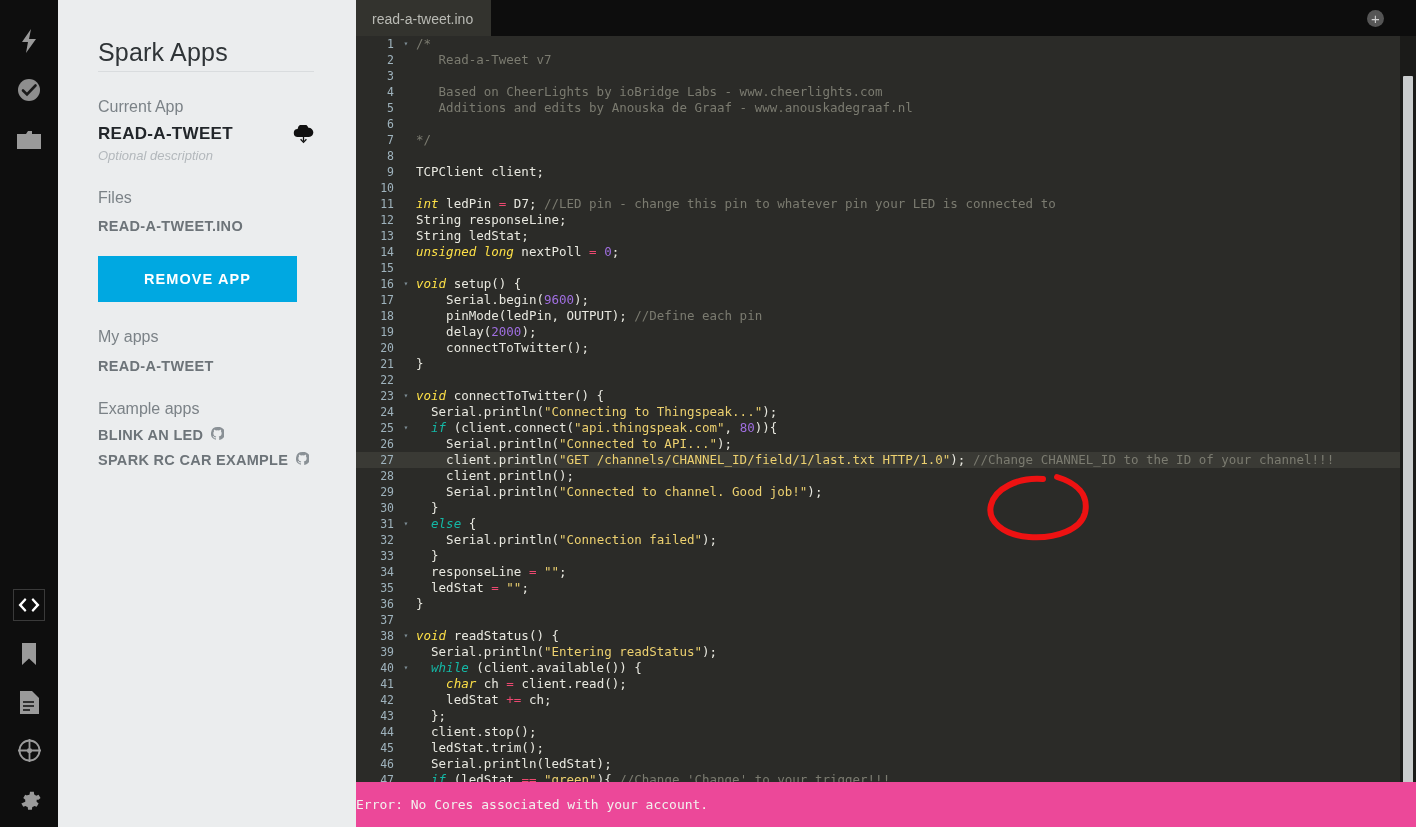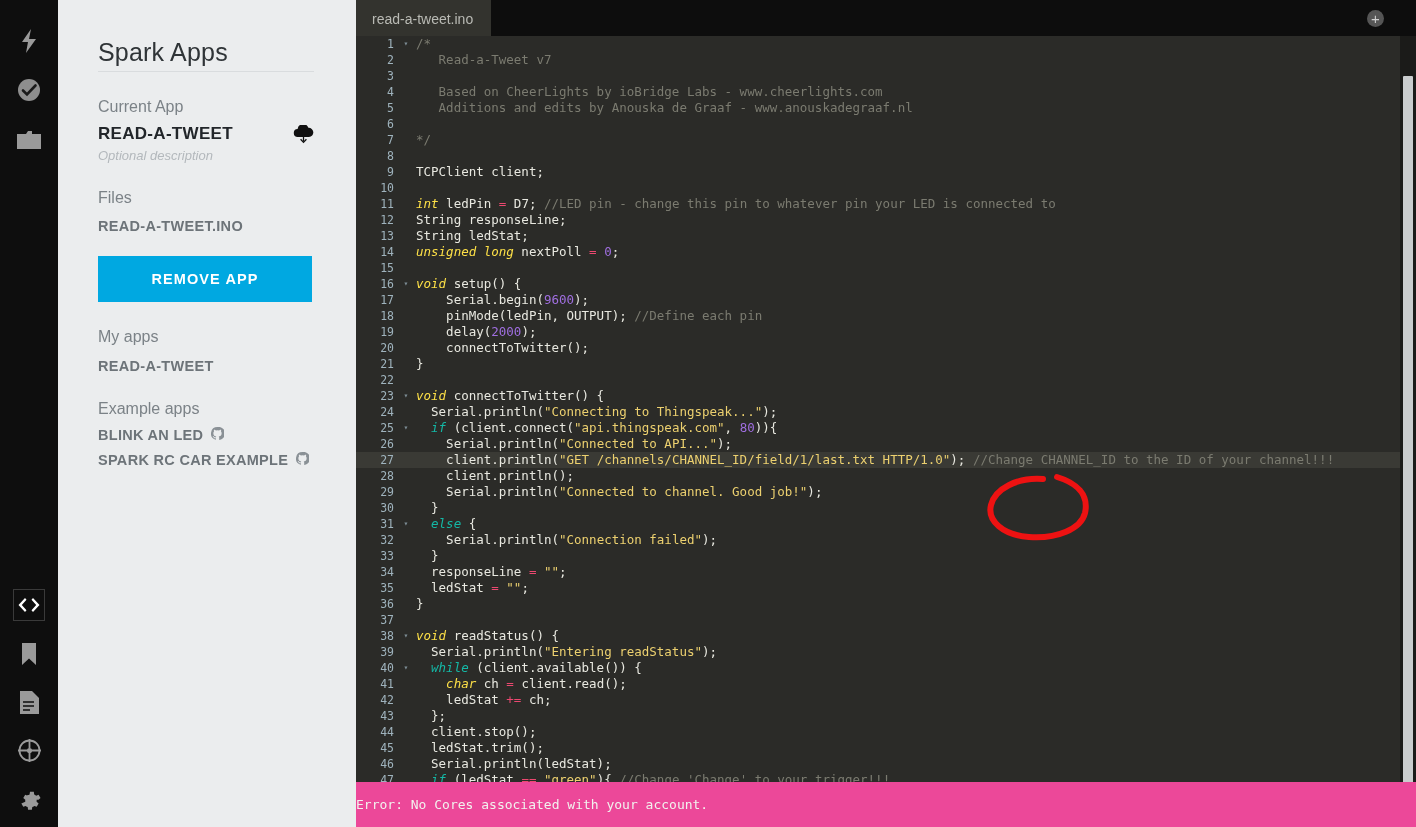--- a/index.html
+++ b/index.html
@@ -37,21 +37,21 @@
   }
   .sb-sec-label {
     font-size: 16px; font-weight: 300; color: #7b8287; margin-top: 26px;
   }
   .sb-app-row { display: flex; align-items: center; justify-content: space-between; margin-top: 8px; }
   .sb-app-name { font-size: 17px; font-weight: 700; color: #22262a; letter-spacing: .3px; }
   .sb-cloud { color: #111; display: flex; align-items: center; }
   .sb-desc { font-size: 13px; font-style: italic; color: #b3b8bc; margin-top: 4px; font-weight: 300; }
   .sb-file { font-size: 14.5px; font-weight: 700; color: #6d7479; letter-spacing: .3px; margin-top: 11px; }
   .btn {
-    display: block; width: 214px; margin-top: 22px; padding: 15px 0;
+    display: block; width: 199px; margin-top: 22px; padding: 15px 0;
     background: #00a8e1; color: #fff; border: none; cursor: pointer;
     font-size: 14.5px; font-weight: 700; letter-spacing: 1.1px;
     font-family: "Liberation Sans", sans-serif; text-align: center;
   }
   .sb-myapp { font-size: 14.5px; font-weight: 700; color: #6d7479; letter-spacing: .3px; margin-top: 12px; }
   .sb-ex-row { display: flex; align-items: flex-start; gap: 8px; margin-top: 9px; }
   .sb-ex-name { font-size: 14.5px; font-weight: 700; color: #6d7479; letter-spacing: .3px; }
   .gh { color: #8a9196; display: flex; align-items: center; }
 
   

